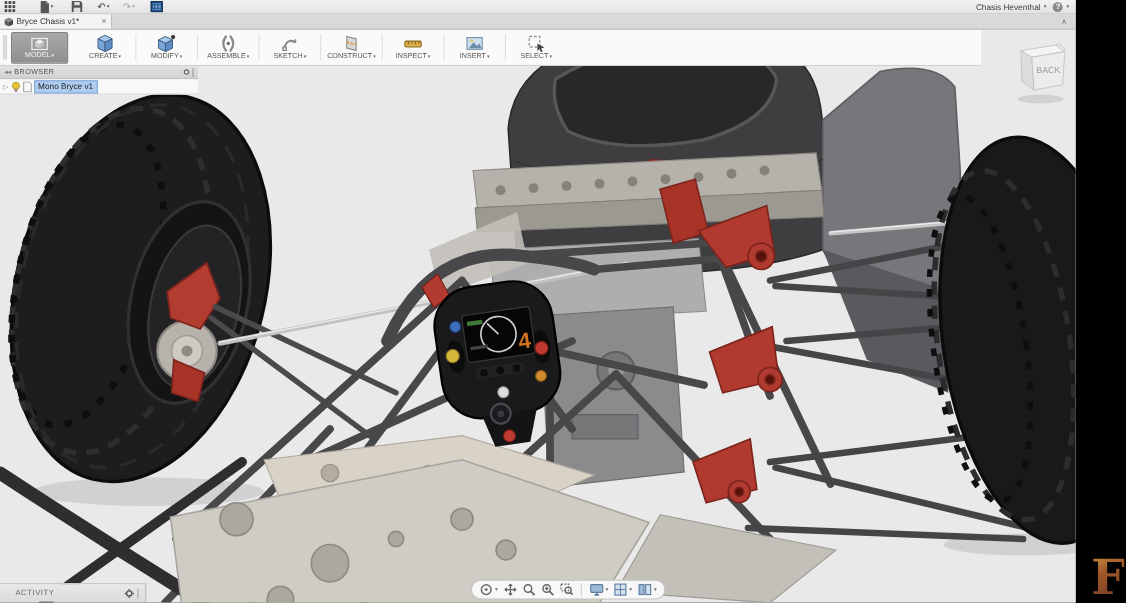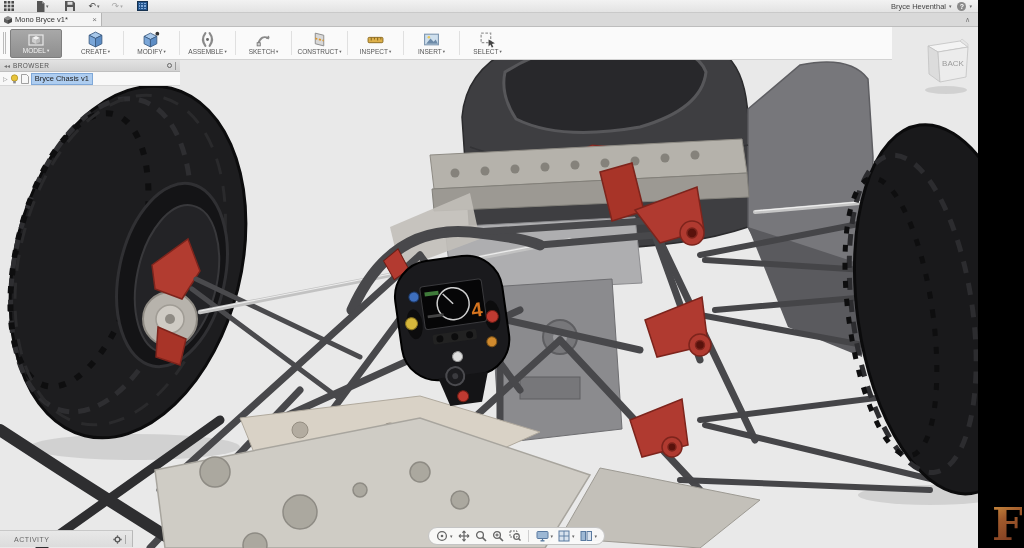--- a/index.html
+++ b/index.html
@@ -140,38 +140,38 @@
             <i></i>
             <i></i>
             <i></i>
             <i></i>
             <i></i>
             <i></i>
           </span>
     </span>
     <span class="appbar-right">
       <span style="display:flex;align-items:center;gap:2px;">
-        <span class="username">Bryce Heventhal</span>
+        <span class="username">Chasis Heventhal</span>
         <span class="caret">▾</span>
       </span>
       <span style="display:flex;align-items:center;gap:2px;">
         <span class="helpdot">?</span>
         <span class="caret">▾</span>
       </span>
     </span>
   </div>
 
   <div class="tabbar">
     <div class="tab">
       <svg width="8" height="8" viewBox="0 0 10 10">
         <polygon points="5,0 10,2.5 5,5 0,2.5" fill="#8a8a8a"></polygon>
         <polygon points="0,2.5 5,5 5,10 0,7.5" fill="#5f5f5f"></polygon>
         <polygon points="10,2.5 5,5 5,10 10,7.5" fill="#474747"></polygon>
       </svg>
-      <span class="tab-title">Mono Bryce v1*</span>
+      <span class="tab-title">Bryce Chasis v1*</span>
       <span class="tab-close">×</span>
     </div>
     <span class="tab-collapse">∧</span>
   </div>
 
   <svg class="viewport" viewBox="0 0 978 521">
     <rect x="0" y="0" width="978" height="521" fill="#e9e9e9"></rect>
 
     <ellipse cx="135" cy="420" rx="105" ry="13" fill="rgba(0,0,0,0.10)"></ellipse>
     <ellipse cx="930" cy="468" rx="72" ry="10" fill="rgba(0,0,0,0.10)"></ellipse>
@@ -490,21 +490,21 @@
     </div>
     <div class="browser-row">
       <span class="expander">▷</span>
       <svg width="9" height="10" viewBox="0 0 9 10">
         <circle cx="4.5" cy="4" r="3.2" fill="#e8c43a" stroke="#a8891e" stroke-width="0.7"></circle>
         <rect x="3.2" y="7" width="2.6" height="2.4" fill="#8a8a8a"></rect>
       </svg>
       <svg width="8" height="10" viewBox="0 0 8 10">
         <path d="M0.5,0.5 h5 l2,2 v7 h-7 z" fill="#f7f7f7" stroke="#8a8a8a" stroke-width="0.8"></path>
       </svg>
-      <span class="row-label">Bryce Chasis v1</span>
+      <span class="row-label">Mono Bryce v1</span>
     </div>
   </div>
 
   <div class="viewcube">
     <svg width="62" height="66" viewBox="0 0 62 66">
       <ellipse cx="30" cy="58" rx="21" ry="4" fill="rgba(0,0,0,0.10)"></ellipse>
       <polygon points="12,14 44,9 52,15 22,20" fill="#f4f4f4" stroke="#c2c2c2" stroke-width="0.8"></polygon>
       <polygon points="12,14 22,20 24,50 13,42" fill="#dcdcdc" stroke="#c2c2c2" stroke-width="0.8"></polygon>
       <polygon points="22,20 52,15 50,45 24,50" fill="#ececec" stroke="#c2c2c2" stroke-width="0.8"></polygon>
       <text x="37" y="34" font-size="8" fill="#9a9a9a" text-anchor="middle" font-family="Liberation Sans, sans-serif">BACK</text>

